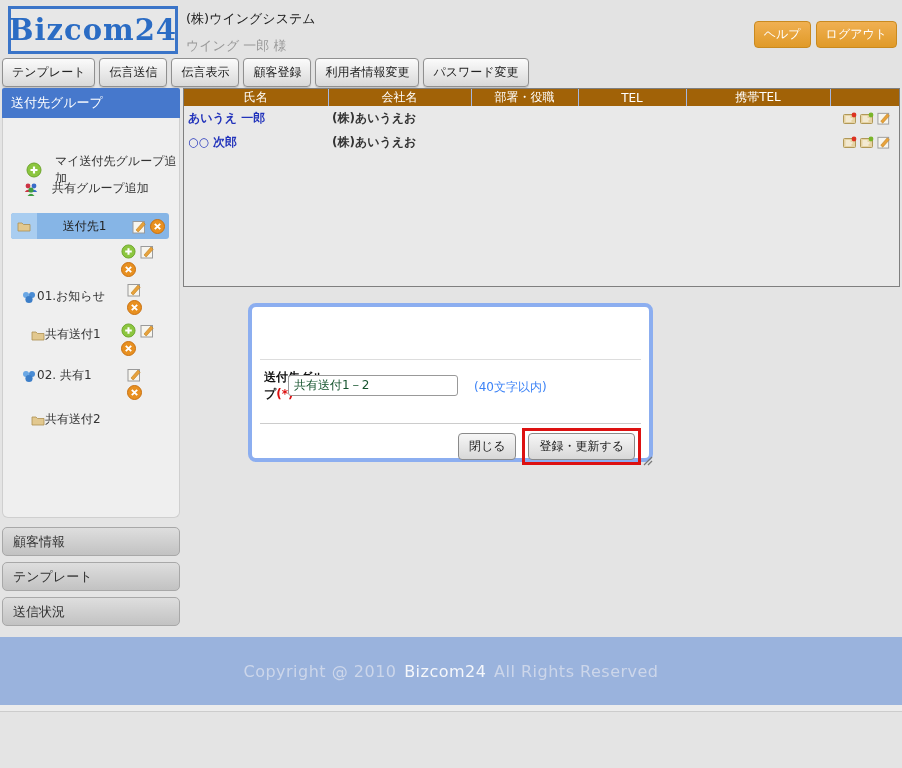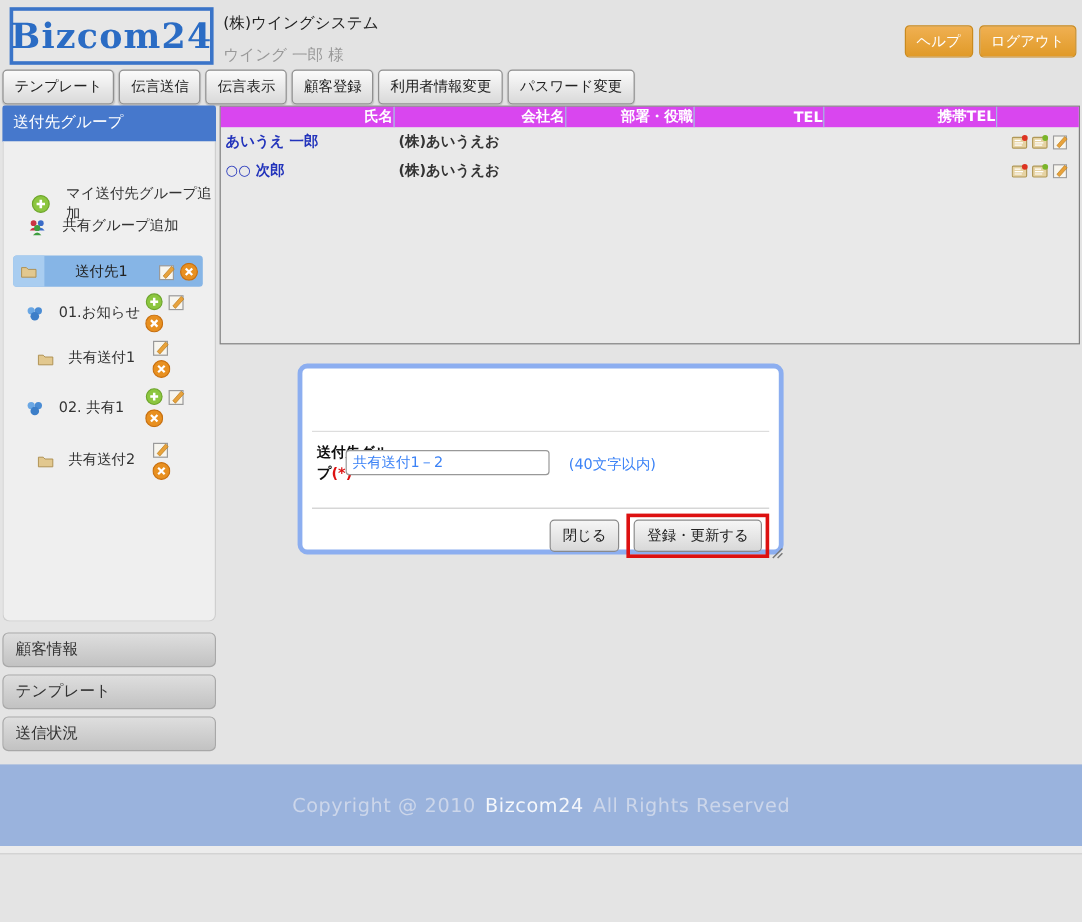--- a/index.html
+++ b/index.html
@@ -22,47 +22,47 @@
 
   
   #sidebar-title { position:absolute; left:2px; top:88px; width:178px; height:30px; background:#4678cc; color:#fff; font-size:13px; line-height:30px; padding-left:9px; border-radius:2px 2px 0 0; }
   #sidebar-body { position:absolute; left:2px; top:118px; width:178px; height:400px; background:#efefef; border:1px solid #cfcfcf; border-top:none; border-radius:0 0 6px 6px; }
   .side-link { position:absolute; display:flex; align-items:center; gap:13px; font-size:12px; color:#333; cursor:pointer; }
   .icon-16 { width:16px; height:16px; display:inline-block; flex:none; }
   .icon-14 { width:14px; height:14px; display:inline-block; flex:none; }
   .icon-15 { width:15px; height:15px; display:inline-block; flex:none; }
 
   .tree-item { position:absolute; left:0; width:178px; }
-  .tree-row { display:flex; align-items:center; gap:12px; font-size:12px; color:#333; }
+  .tree-row { display:flex; align-items:center; gap:0; font-size:12px; color:#333;margin-top:36px; }
   .tree-item .actions { position:absolute; display:flex; flex-direction:column; align-items:flex-start; gap:3px; }
   .actions .action-line { display:flex; gap:4px; }
   .selected-row { position:absolute; left:8px; top:213px; width:158px; height:26px; background:#86b5e6; border-radius:3px; display:flex; align-items:center; cursor:pointer; }
   .selected-row .left-chip { width:26px; height:26px; background:#a9cdf0; border-radius:3px 0 0 3px; display:flex; align-items:center; justify-content:center; }
   .selected-row .sel-label { flex:1; font-size:12px; color:#222; text-align:center; }
   .selected-row .sel-actions { display:flex; gap:3px; padding-right:4px; }
 
   .accordion { position:absolute; left:2px; width:178px; height:29px; background:linear-gradient(#dedede,#c2c2c2); border:1px solid #a8a8a8; border-radius:5px; font-size:13px; color:#333; line-height:27px; padding-left:10px; cursor:pointer; }
 
   
   #content { position:absolute; left:183px; top:88px; width:717px; height:199px; background:#e9e9e9; border:1px solid #7f7f7f; }
   #member-table { width:100%; border-collapse:collapse; table-layout:fixed; }
-  #member-table th { background:#d946ef; color:#fff; font-size:12px; font-weight:bold; height:17px; border-right:1px solid #a3b7e2; text-align:right; padding:0; }
+  #member-table th { background:#a16207; color:#fff; font-size:12px; font-weight:normal; height:17px; border-right:1px solid #a3b7e2; text-align:center; padding:0; }
   #member-table th:last-child { border-right:none; }
   #member-table td { font-size:12px; height:24px; padding:0 4px; vertical-align:middle;font-weight:bold; }
   .link-text { color:#2233bb; cursor:pointer; }
   .company-cell { color:#333; }
   .row-icons { display:flex; gap:3px; justify-content:flex-end; padding-right:4px; }
 
   
   #dialog { position:absolute; left:248px; top:303px; width:405px; height:159px; background:#fff; border:4px solid #8caef0; border-radius:8px; }
   .dlg-hr1 { position:absolute; left:8px; right:8px; top:52px; border-top:1px solid #ddd; }
   .dlg-hr2 { position:absolute; left:8px; right:8px; top:116px; border-top:1px solid #ccc; }
   .dlg-label { position:absolute; left:12px; top:62px; width:82px; font-size:12px; font-weight:bold; color:#111; line-height:1.45; }
   .req-mark { color:#dd1111; }
-  .dlg-input { position:absolute; left:36px; top:68px; width:170px; height:21px; border:1px solid #999; border-radius:3px; font-size:12px; padding:0 5px; font-family:inherit; color:#3b82f6; background:#fff; }
+  .dlg-input { position:absolute; left:36px; top:68px; width:170px; height:21px; border:1px solid #999; border-radius:3px; font-size:12px; padding:0 5px; font-family:inherit; color:#14532d; background:#fff; }
   .dlg-note { position:absolute; left:222px; top:72px; font-size:12px; color:#3b82f6; }
   .dlg-buttons { position:absolute; right:8px; top:121px; display:flex; align-items:center; gap:6px; }
   .gray-btn { background:linear-gradient(#f6f6f6,#d8d8d8); border:1px solid #8a8a8a; border-radius:4px; font-size:12px; color:#222; padding:4px 10px; cursor:pointer; font-family:inherit; }
   .red-box { border:3px solid #dd1111; padding:2px 3px; display:inline-block; background:transparent; }
   .resize-handle { position:absolute; right:-4px; bottom:-8px; width:12px; height:12px; cursor:nwse-resize; }
 
   
   #footer { position:absolute; left:0; top:637px; width:902px; height:68px; background:#9ab3dd; display:flex; align-items:center; justify-content:center; }
   .footer-text { font-size:16px; color:#ccd6ea; letter-spacing:.5px; }
   .footer-brand { color:#f5f7fb; padding:0 2px; }

